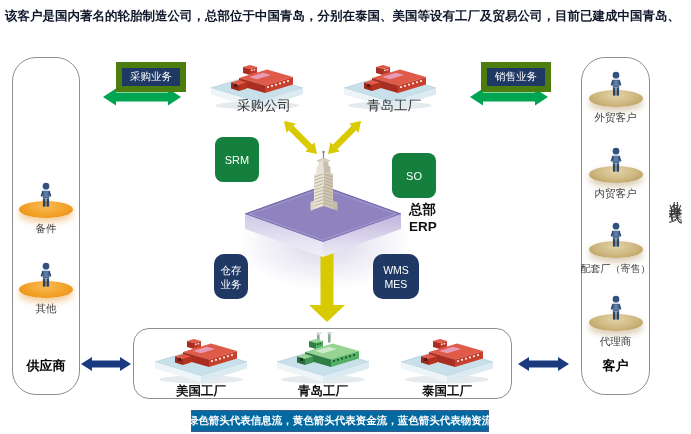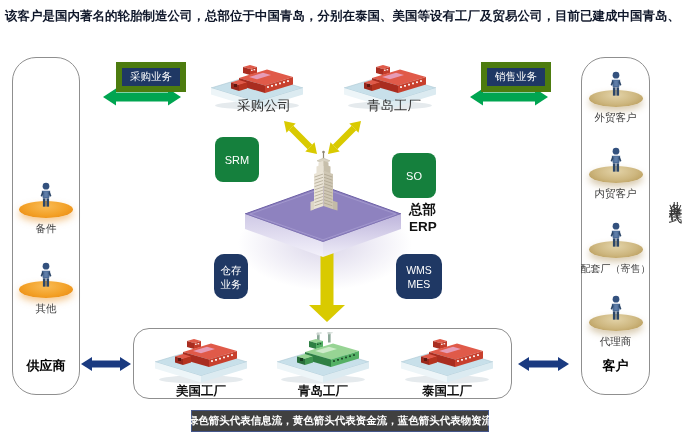--- a/index.html
+++ b/index.html
@@ -32,33 +32,33 @@
   .company-label{font-size:13.5px;color:#333;text-align:center;width:104px;}
   
   .module-orange{background:#15803d;border-radius:8px;color:#fff;font-size:11px;
                  display:flex;align-items:center;justify-content:center;}
   #srm-box{left:215px;top:137px;width:44px;height:45px;}
   #so-box{left:392px;top:137px;width:44px;height:45px;margin-top:16px;}
   
   .module-navy{background:#1f3864;border-radius:10px;color:#fff;font-size:10.5px;line-height:14px;
                display:flex;flex-direction:column;align-items:center;justify-content:center;text-align:center;}
   #warehouse-box{left:214px;top:254px;width:34px;height:45px;text-align:center;}
-  #wmsmes-box{left:396px;top:254px;width:46px;height:45px;}
+  #wmsmes-box{left:373px;top:254px;width:46px;height:45px;}
   
   #erp-glow{left:238px;top:198px;width:174px;height:92px;z-index:0;
             background:radial-gradient(closest-side,rgba(160,148,200,.38),rgba(160,148,200,0));}
   #erp-platform{left:245px;top:186px;width:156px;height:78px;z-index:2;}
   #erp-building{left:306px;top:150px;width:36px;height:62px;z-index:3;}
   #erp-label{left:409px;top:201px;font-size:13.5px;font-weight:700;color:#111;line-height:17px;z-index:3;}
   
   #factories-panel{left:133px;top:328px;width:377px;height:69px;border-radius:16px;}
   .factory-item{position:absolute;top:3px;width:104px;display:flex;flex-direction:column;align-items:center;}
   .factory-label{margin-top:-1px;font-size:12.5px;font-weight:700;color:#111;white-space:nowrap;}
   
-  #legend{left:191px;top:410px;width:296px;height:20px;background:#404040;border:1px solid #44568a;
+  #legend{left:191px;top:410px;width:296px;height:20px;background:#0369a1;border:1px solid #44568a;
           color:#fff;font-size:10.5px;font-weight:700;display:flex;align-items:center;justify-content:center;
           white-space:nowrap;}
   
   #side-label{left:666px;top:190px;writing-mode:vertical-rl;font-size:13.5px;color:#333;letter-spacing:3px;}
   #arrow-layer{left:0;top:0;width:691px;height:434px;z-index:1;pointer-events:none;}
   .z2{z-index:2;}
 </style>
 </head>
 <body>
 

